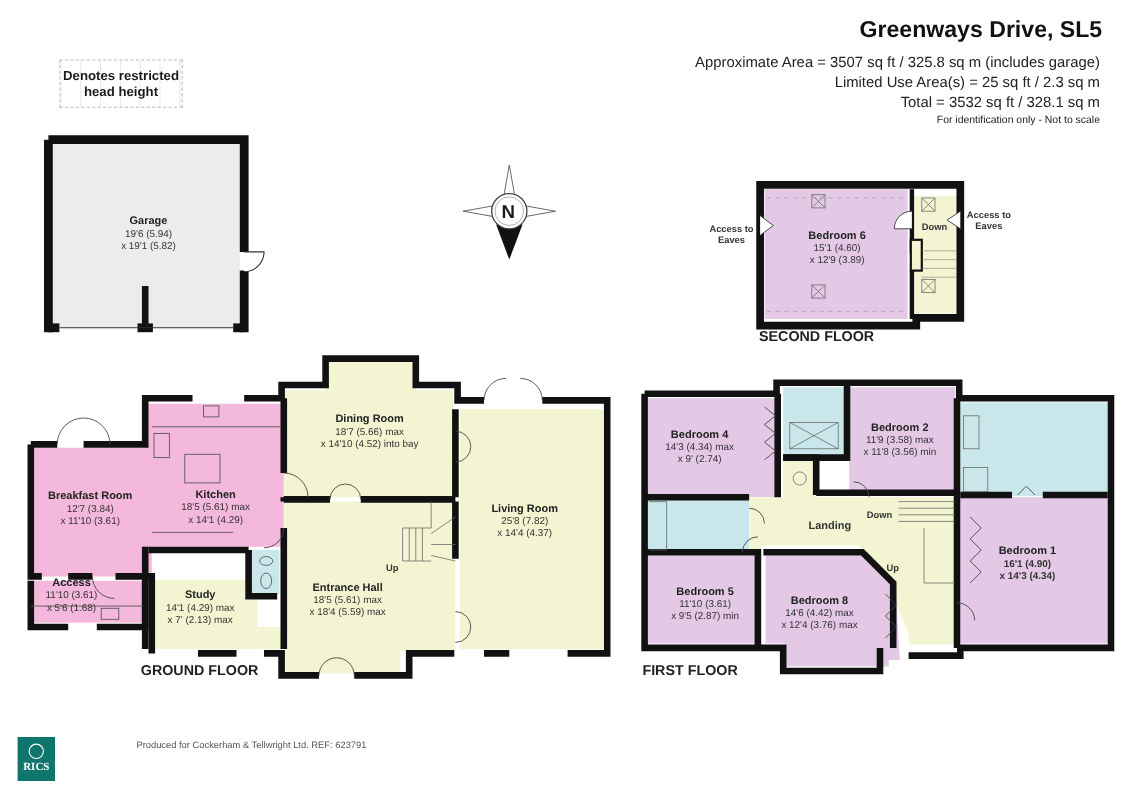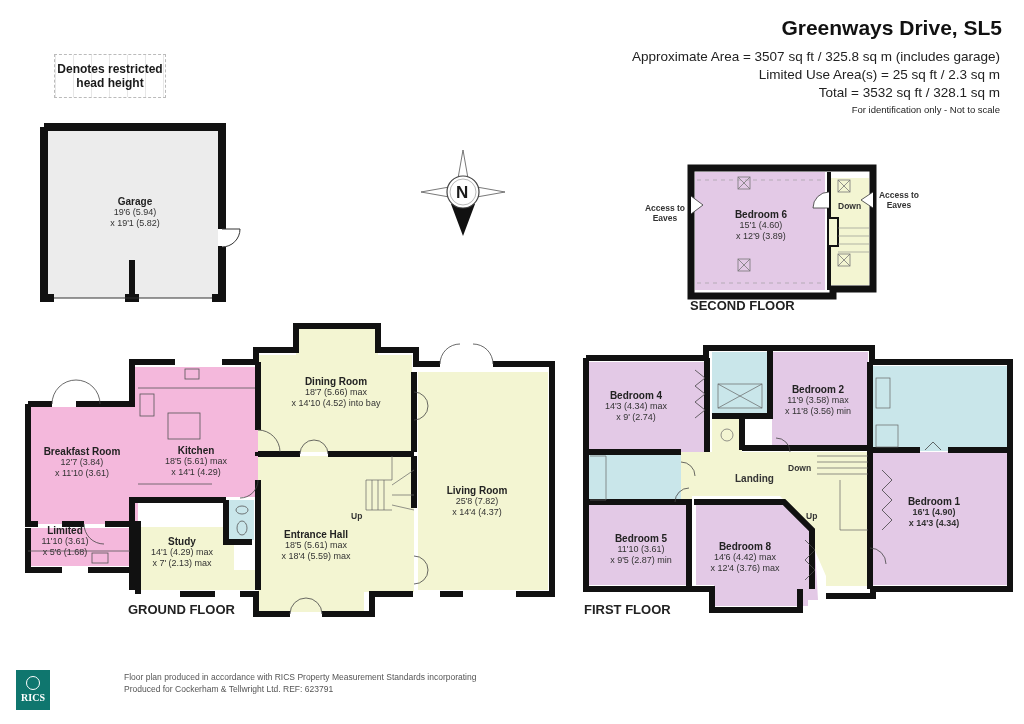--- a/index.html
+++ b/index.html
@@ -218,40 +218,40 @@
   <b>Breakfast Room</b>
   <span>12'7 (3.84)</span><br>
   <span>x 11'10 (3.61)</span>
 </div>
 <div class="room-label" style="left:196px;top:445px;">
   <b>Kitchen</b>
   <span>18'5 (5.61) max</span><br>
   <span>x 14'1 (4.29)</span>
 </div>
 <div class="room-label" style="left:65px;top:525px;">
-  <b>Limited</b>
+  <b>Access</b>
   <span>11'10 (3.61)</span><br>
   <span>x 5'6 (1.68)</span>
 </div>
 <div class="room-label" style="left:182px;top:536px;">
   <b>Study</b>
   <span>14'1 (4.29) max</span><br>
   <span>x 7' (2.13) max</span>
 </div>
 <div class="room-label" style="left:336px;top:376px;">
   <b>Dining Room</b>
   <span>18'7 (5.66) max</span><br>
   <span>x 14'10 (4.52) into bay</span>
 </div>
 <div class="room-label" style="left:316px;top:529px;">
   <b>Entrance Hall</b>
   <span>18'5 (5.61) max</span><br>
   <span>x 18'4 (5.59) max</span>
 </div>
-<div class="room-label" style="left:477px;top:457px;margin-top:28px;">
+<div class="room-label" style="left:477px;top:457px;">
   <b>Living Room</b>
   <span>25'8 (7.82)</span><br>
   <span>x 14'4 (4.37)</span>
 </div>
 <div class="small-label" style="left:351px;top:511px;">Up</div>
 <div class="floor-label" style="left:128px;top:602px;">GROUND FLOOR</div>
 
 <div class="room-label" style="left:636px;top:390px;">
   <b>Bedroom 4</b>
   <span>14'3 (4.34) max</span><br>
@@ -282,15 +282,14 @@
 <div class="small-label" style="left:806px;top:511px;">Up</div>
 <div class="floor-label" style="left:584px;top:602px;">FIRST FLOOR</div>
 
 <div class="abs footer-logo">
   <div class="rics-box">
     <span class="seal"></span>
     <span>RICS</span>
   </div>
 </div>
 <div class="abs footer-text">
-  <div>Floor plan produced in accordance with RICS Property Measurement Standards incorporating</div>
   <div>Produced for Cockerham &amp; Tellwright Ltd.   REF: 623791</div>
 </div>
 
 </body></html>

